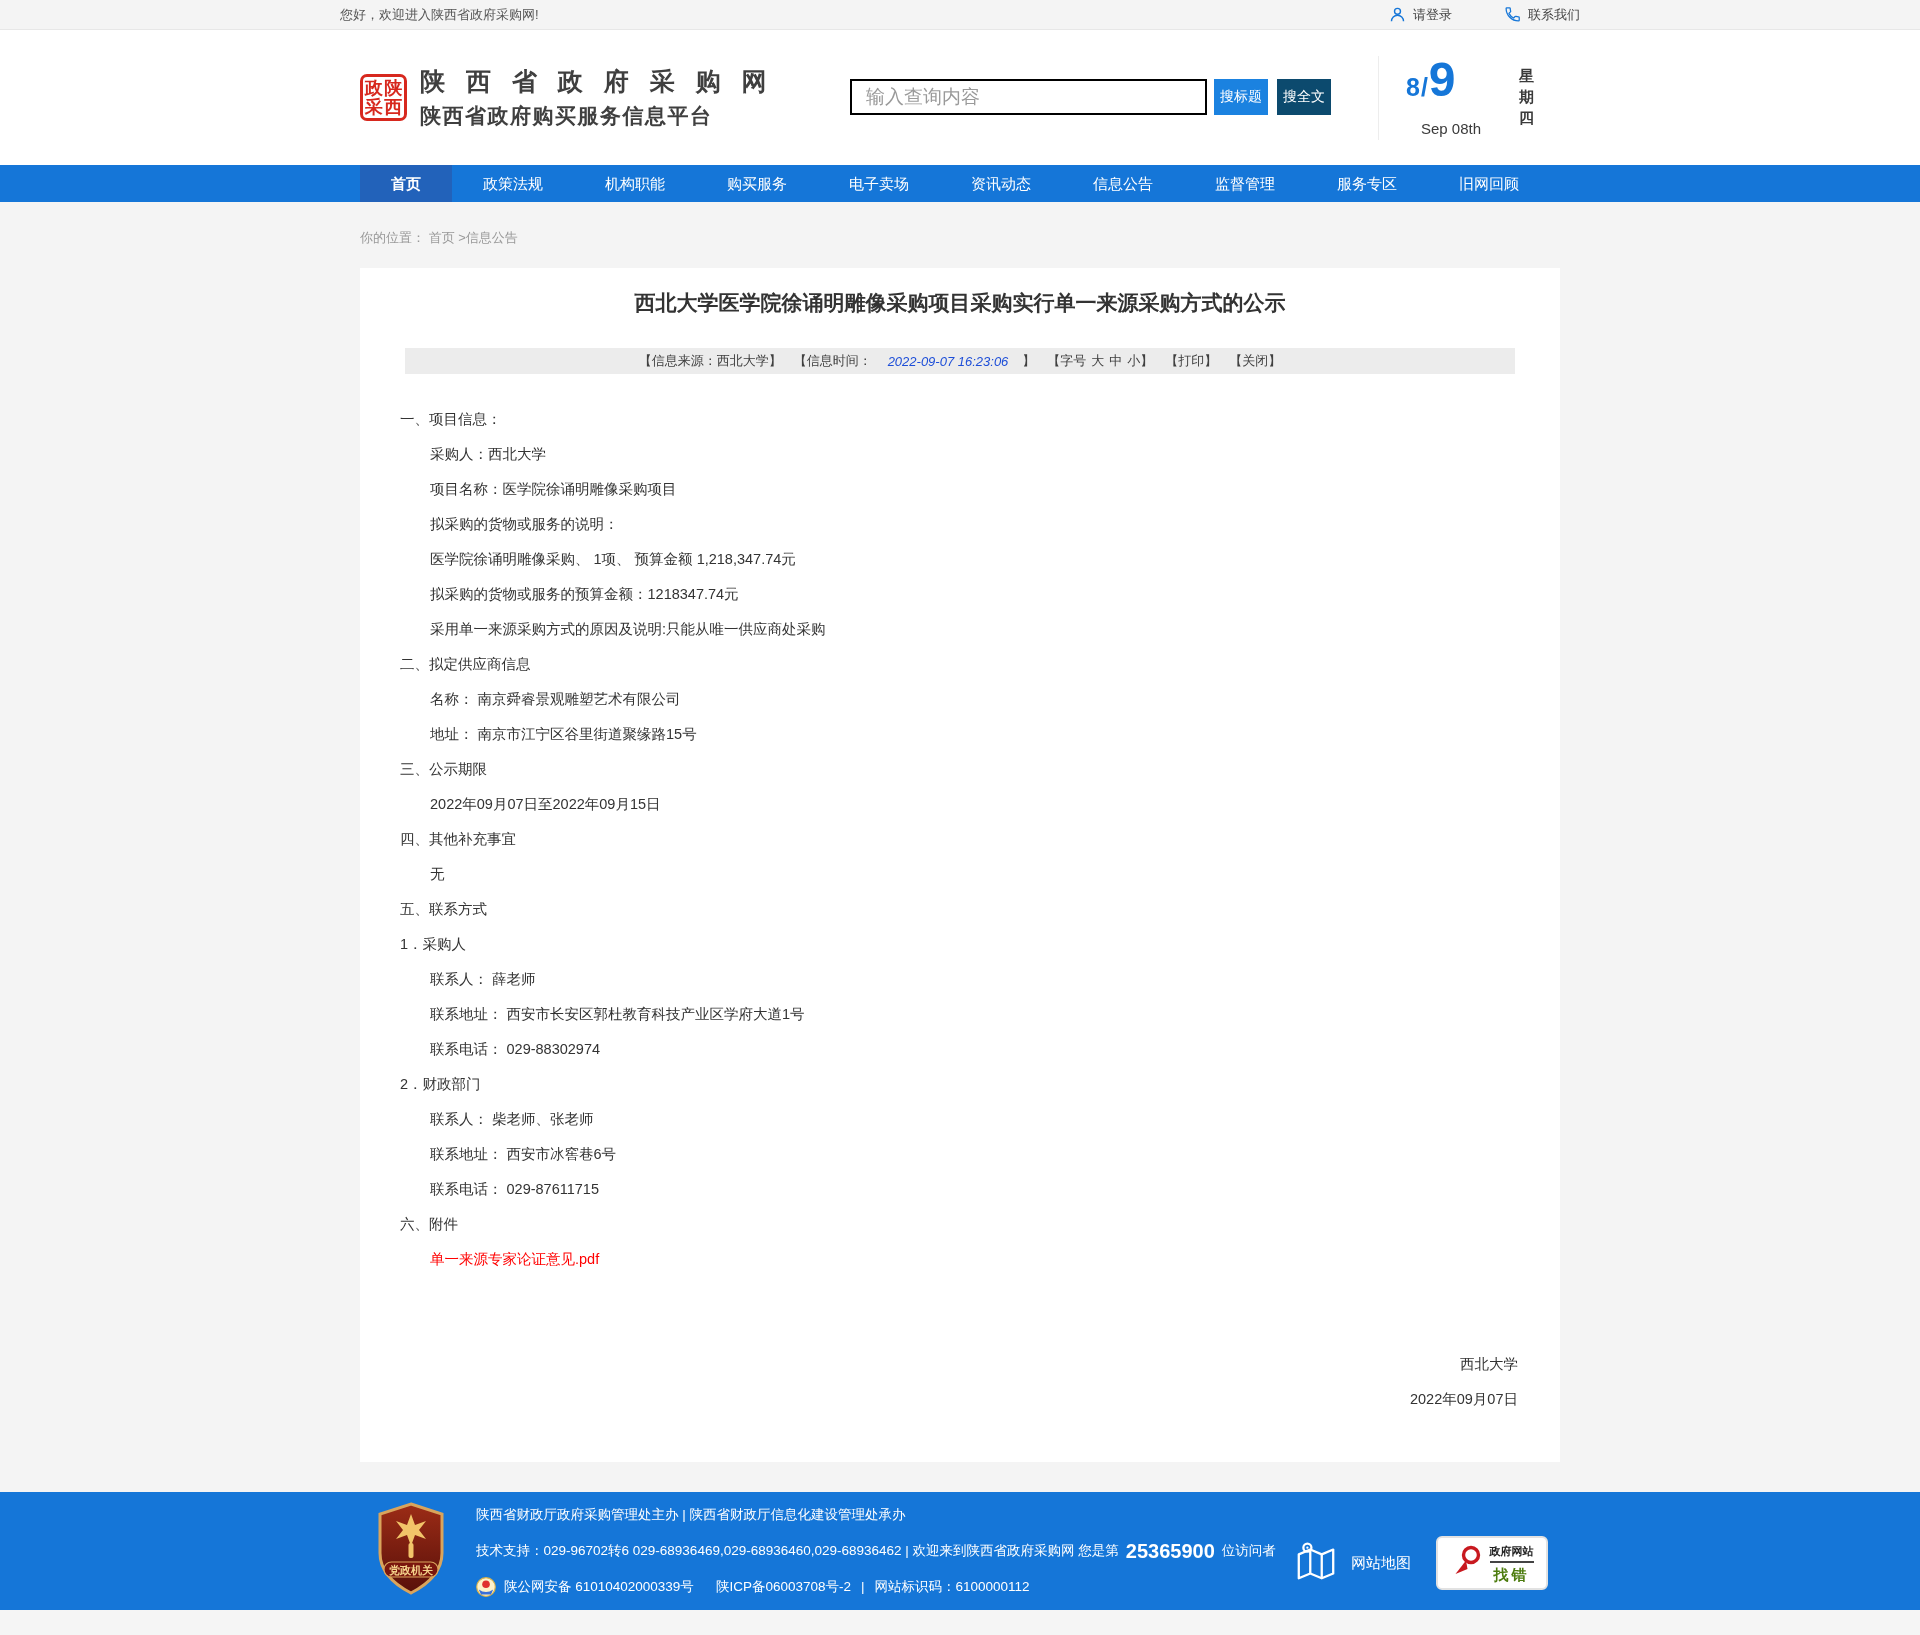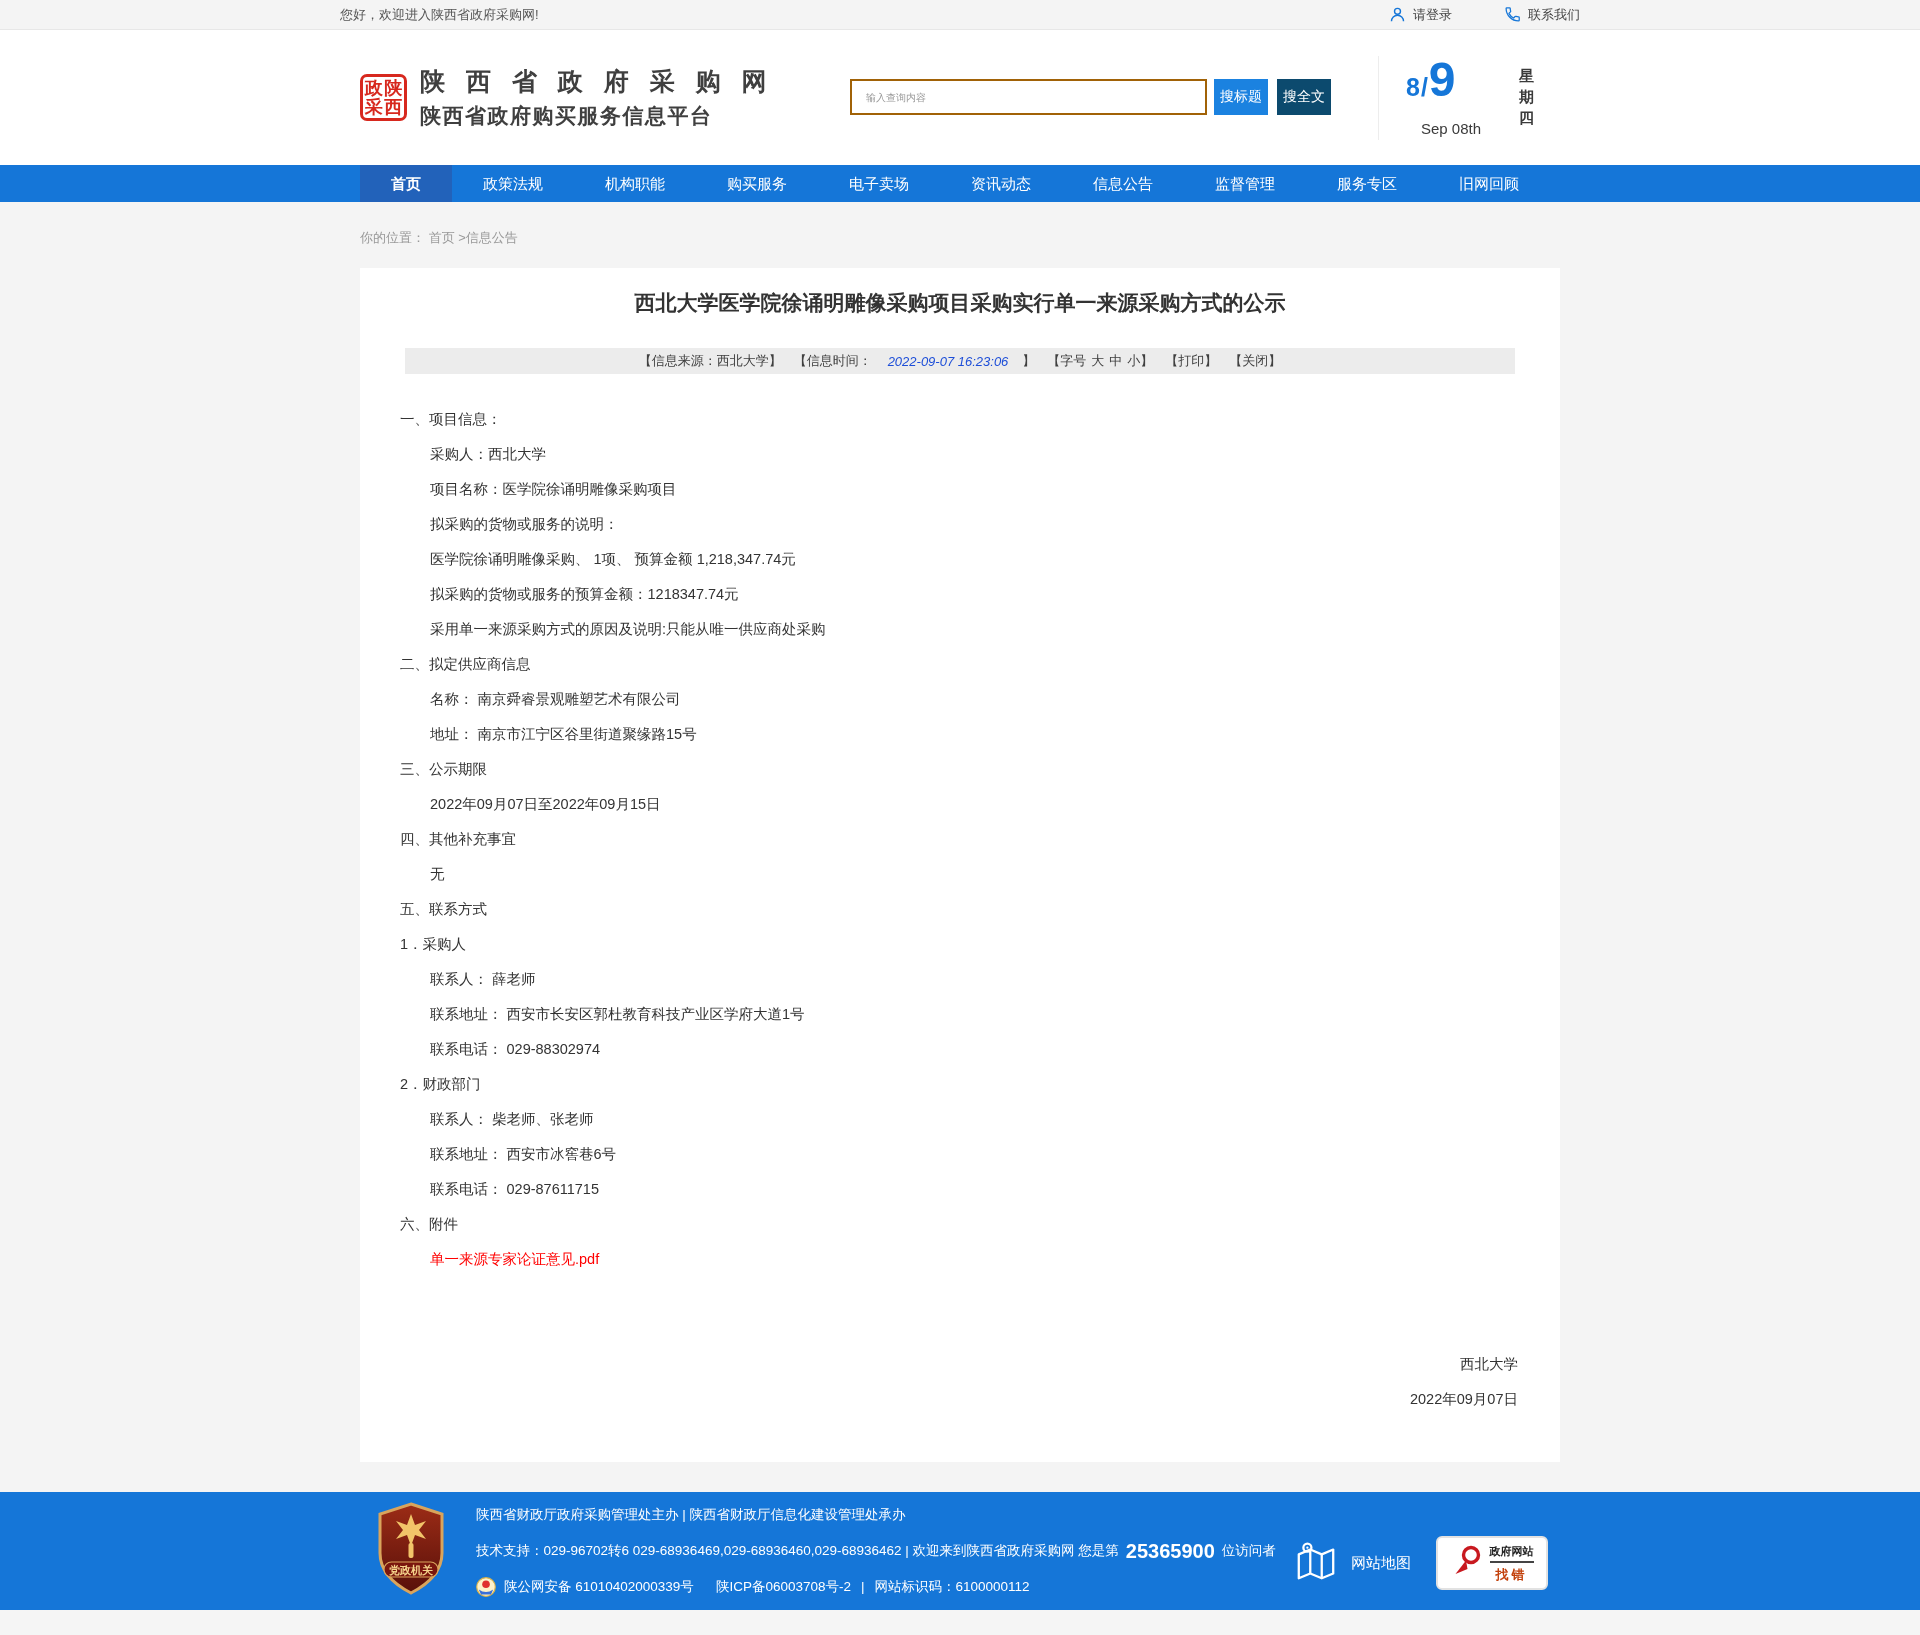--- a/index.html
+++ b/index.html
@@ -27,22 +27,22 @@
     width:47px; height:47px; border:3px solid #d7281e; border-radius:7px;
     display:grid; grid-template-columns:1fr 1fr; align-items:center; justify-items:center;
     color:#d7281e; font-weight:bold; font-size:18px; line-height:1; padding:1px;
     font-family:"Liberation Serif","DejaVu Serif",serif;
   }
   .site-name { font-size:25px; font-weight:bold; color:#3f3f3f; letter-spacing:7px; }
   .site-sub  { font-size:21px; font-weight:bold; color:#3f3f3f; letter-spacing:1.5px; margin-top:4px; }
 
   .search { position:absolute; left:490px; top:49px; display:flex; align-items:center; }
   .search-input {
-    width:357px; height:36px; border:2px solid #a16207; padding:0 14px;
-    font-size:10px; color:#333; outline:none; font-family:inherit;
+    width:357px; height:36px; border:2px solid #000000; padding:0 14px;
+    font-size:19px; color:#333; outline:none; font-family:inherit;
   }
   .search-input::placeholder { color:#9a9a9a; }
   .sbtn { height:36px; width:54px; border:none; color:#fff; font-size:14px; cursor:pointer; font-family:inherit; padding:0; }
   .sbtn-title { background:#1b82e0; margin-left:7px; }
   .sbtn-full  { background:#0c4a6e; margin-left:9px; }
 
   .datebox { position:absolute; left:1018px; top:26px; height:84px; display:flex; gap:38px; padding-left:27px; border-left:1px solid #ededed; }
   .date-nums { display:flex; align-items:baseline; color:#1576d8; font-weight:bold; }
   .date-m { font-size:25px; }
   .date-slash { font-size:25px; margin:0 1px; }
@@ -89,21 +89,21 @@
   .f-line { line-height:36px; white-space:nowrap; display:flex; align-items:center;text-align:center; }
   .visitor { font-size:20px; font-weight:bold; margin:0 7px; }
   .beian-icon { margin-right:8px; display:flex; }
   .b-sep { margin:0 10px; }
   .b-gap { margin-left:22px; }
   .f-right { position:absolute; right:12px; top:12px; height:118px; display:flex; align-items:center; gap:25px; }
   .sitemap { display:flex; align-items:center; gap:13px; font-size:15px; color:#fff; cursor:pointer; }
   .err-badge { width:112px; height:54px; background:#fff; border:2px solid #e2e2e2; border-radius:6px; display:flex; align-items:center; justify-content:center; gap:5px; cursor:pointer; }
   .err-text { display:flex; flex-direction:column; align-items:center; }
   .err-t1 { color:#222; font-weight:bold; font-size:11px; line-height:19px; border-bottom:2px solid #444; }
-  .err-t2 { color:#c2410c; font-weight:bold; font-size:13px; line-height:19px; margin-top:2px; letter-spacing:3px; }
+  .err-t2 { color:#4d7c0f; font-weight:bold; font-size:15px; line-height:19px; margin-top:2px; letter-spacing:3px; }
   .footer-strip { height:25px; background:#f5f5f5; }
 </style>
 </head>
 <body>
 
 <div class="topbar">
   <div class="topbar-inner">
     <span>您好，欢迎进入陕西省政府采购网!</span>
     <span class="topbar-right">
       <span class="topbar-link">

